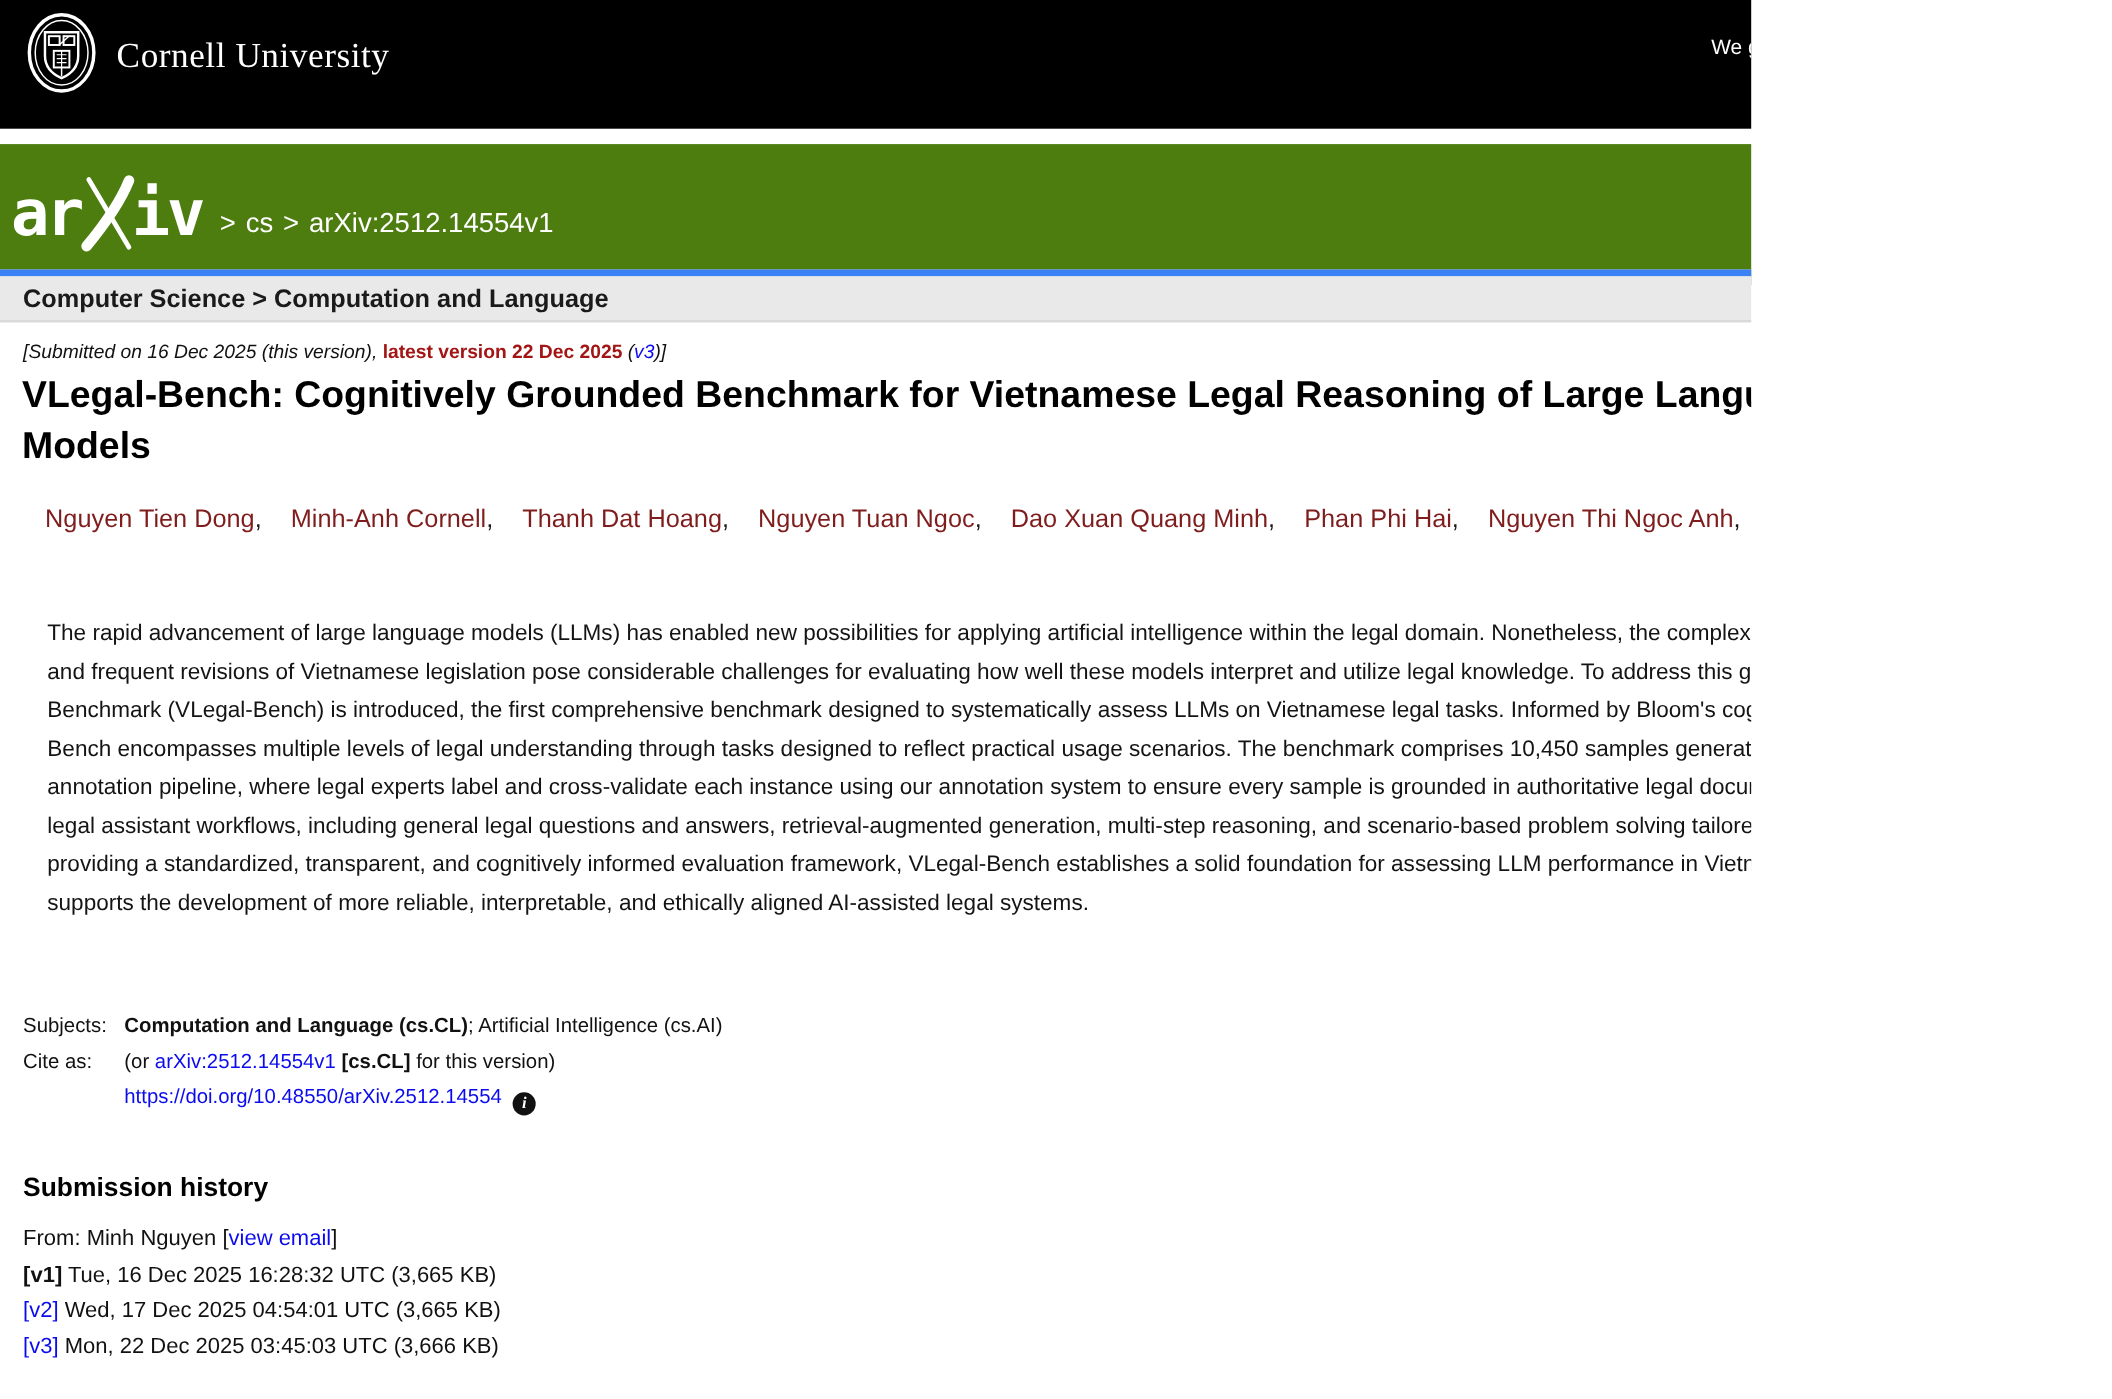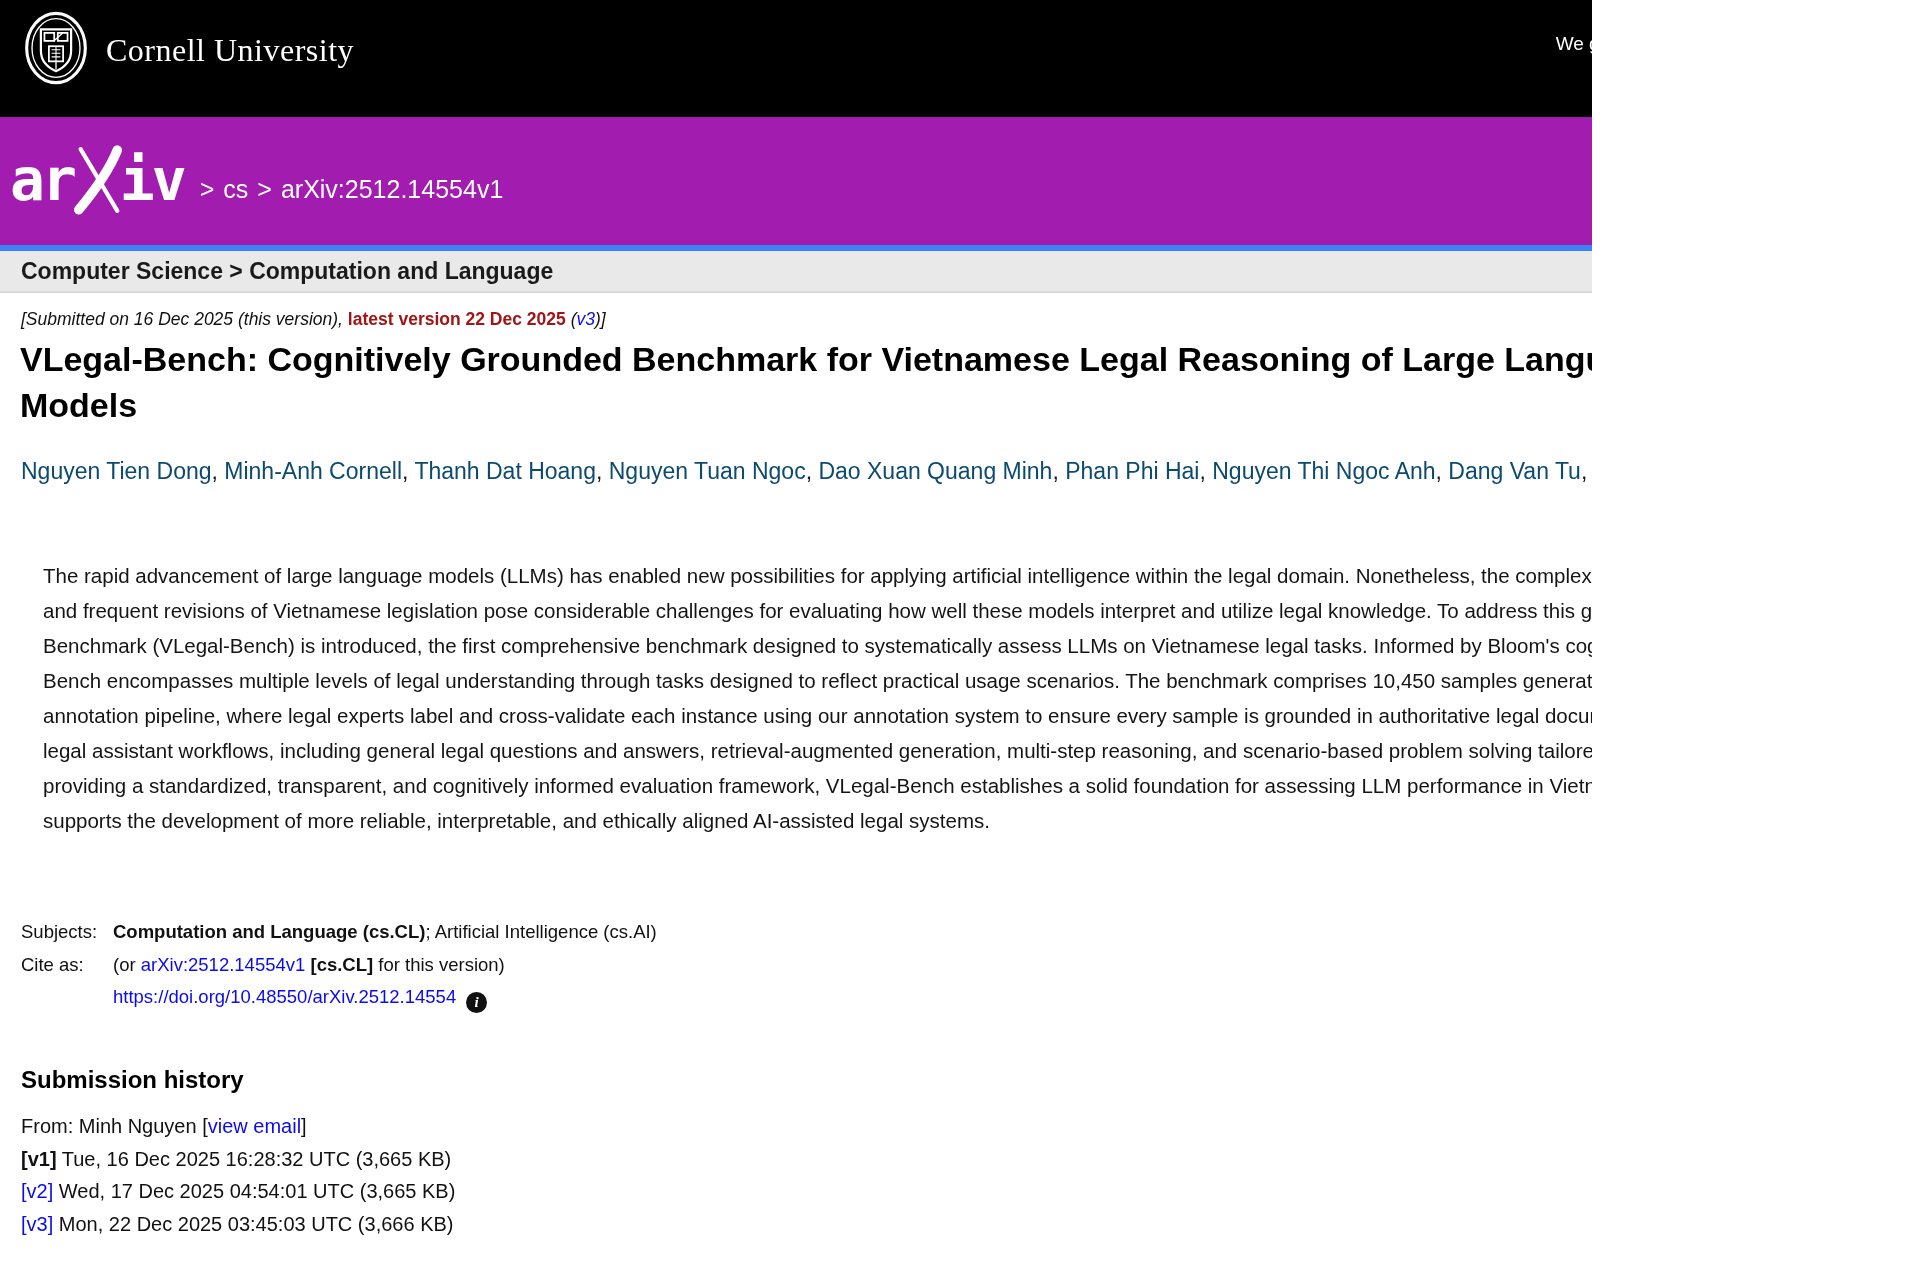--- a/index.html
+++ b/index.html
@@ -27,22 +27,22 @@
     position: absolute; top: 33px; right: -6px; white-space: nowrap;
     color: #fff; font-size: 19px;
   }
   .support-line2 {
     position: absolute; top: 72px; left: 1897px; white-space: nowrap;
     color: #fff; font-size: 19px; cursor: pointer;
   }
 
   
   .banner {
-    position: absolute; left: 0; top: 117px; width: 1920px; height: 128px;
-    background: #a21caf;
+    position: absolute; left: 0; top: 131px; width: 1920px; height: 128px;
+    background: #4d7c0f;
   }
   .logo-row {
     position: absolute; left: 10px; top: 28px;
     display: flex; align-items: center; cursor: pointer;
   }
   .logo-letters {
     color: #fff; font-family: "DejaVu Sans Mono", monospace;
     font-weight: bold; font-size: 58px; line-height: 1; letter-spacing: -3px;
   }
   .chi-svg { margin: 0 -3px 0 -1px; }
@@ -85,21 +85,21 @@
   }
   .submitted .vlink { color: #0b0bee; cursor: pointer; }
   .page-title {
     position: absolute; left: 20px; top: 336px; width: 1700px;
     font-size: 34px; font-weight: bold; line-height: 46px; color: #000;
   }
   .authors {
     position: absolute; left: 21px; top: 450px; width: 1845px;
     font-size: 23px; line-height: 42px; color: #1a1a1a;
   }
-  .authors a { color: #0c4a6e; text-decoration: none; cursor: pointer; }
+  .authors a { color: #7f1d1d; text-decoration: none; cursor: pointer; margin-left: 20px; }
 
   
   .abstract {
     position: absolute; left: 43px; top: 558px; width: 1812px;
     font-size: 20.5px; line-height: 35px; color: #141414;
   }
 
   
   .meta {
     position: absolute; left: 21px; top: 916px;

